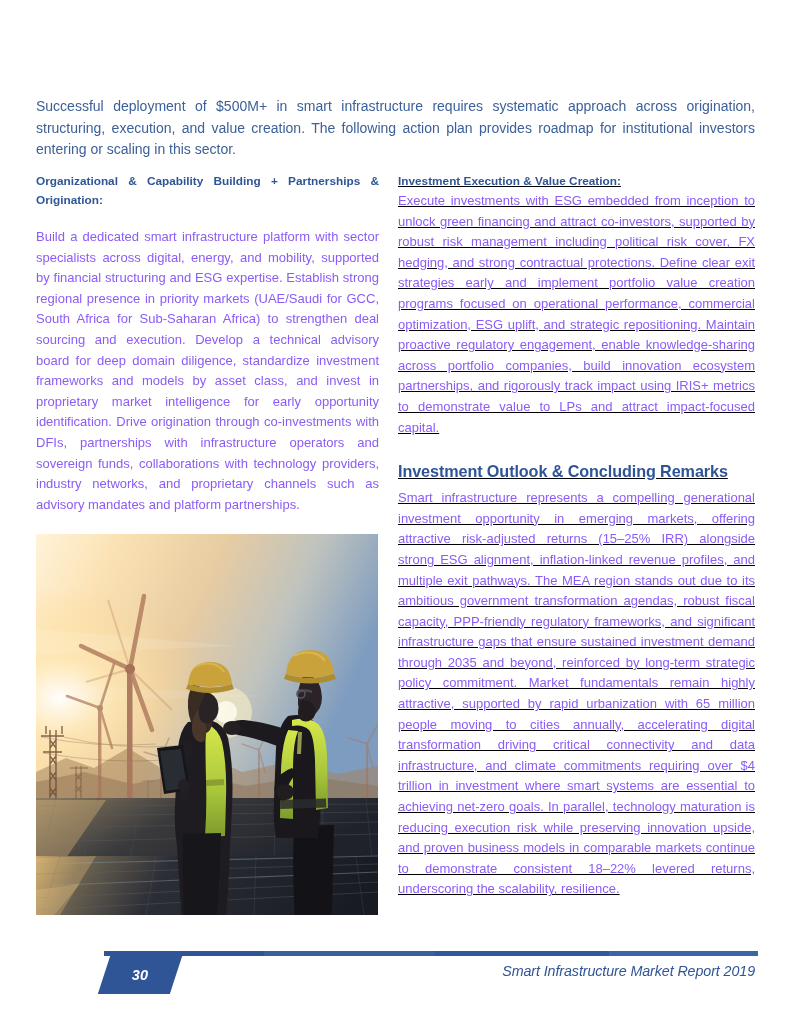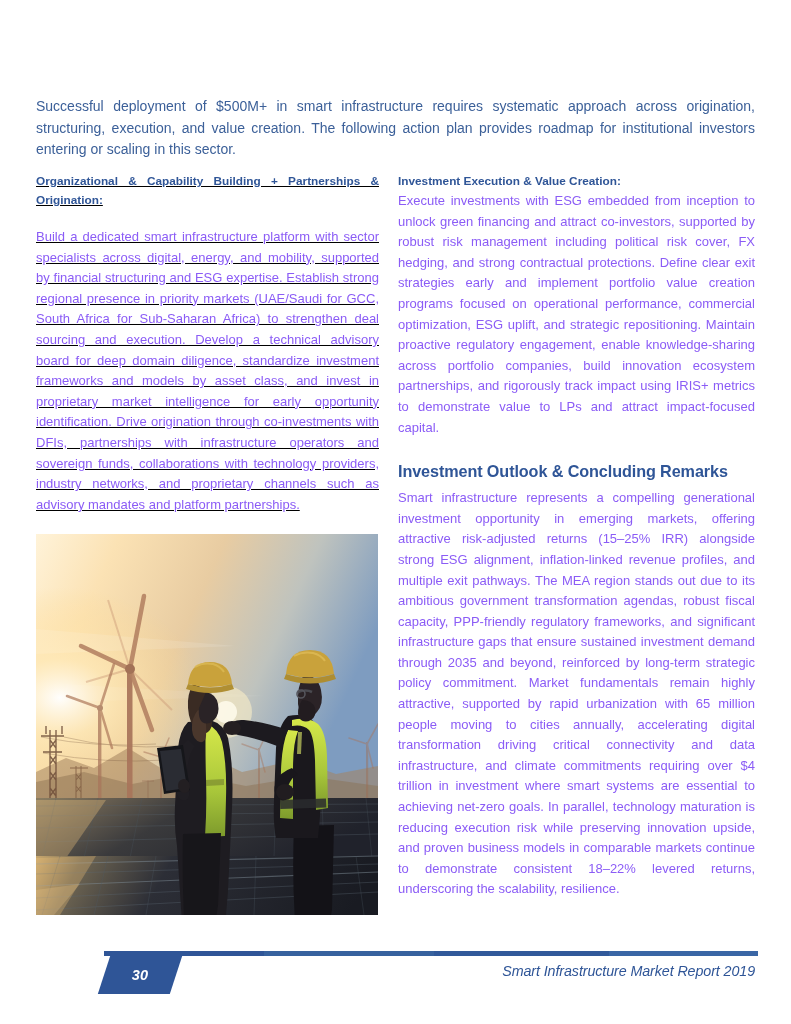--- a/index.html
+++ b/index.html
@@ -49,27 +49,27 @@
     color: #3C6099;
     text-align: justify;
   }
 
   
   .col-left {
     position: absolute;
     left: 36px;
     top: 172px;
     width: 343px;
-    text-decoration: underline;
   }
   .col-right {
     position: absolute;
     left: 398px;
     top: 172px;
     width: 357px;
+    text-decoration: underline;
   }
 
   .sub-head {
     font-size: 11.8px;
     font-weight: bold;
     color: #2F5597;
     line-height: 19px;
     text-align: justify;
     margin-bottom: 0;
   }

